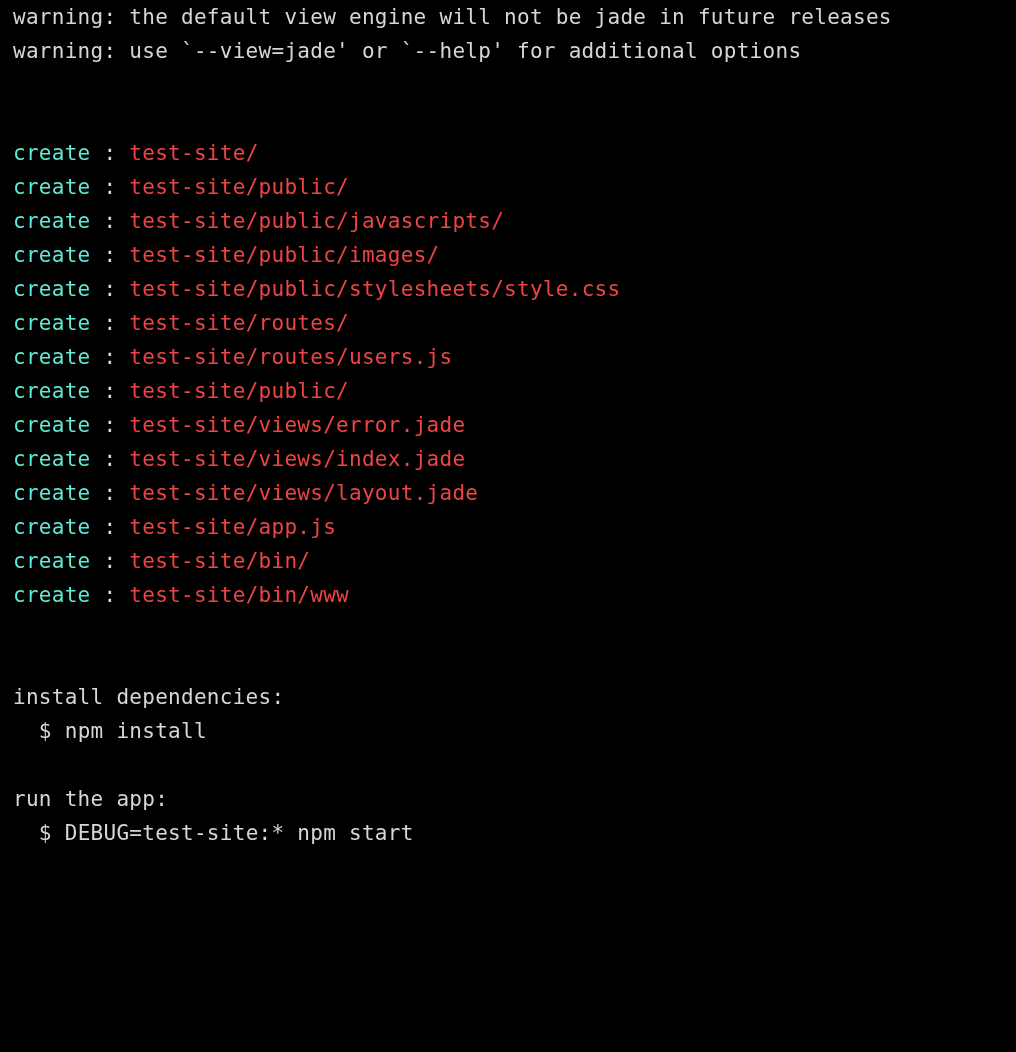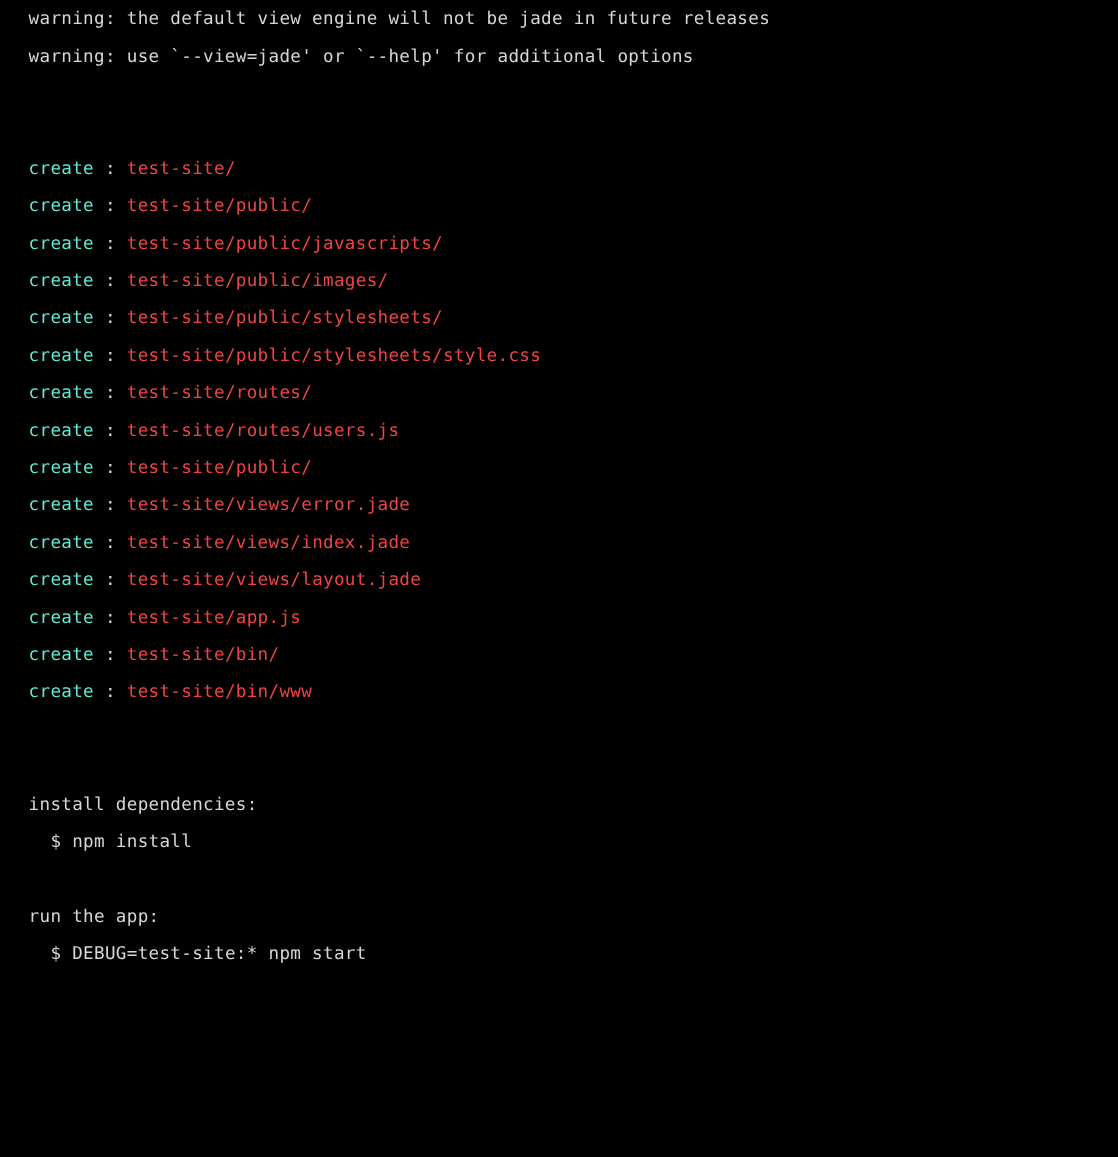--- a/index.html
+++ b/index.html
@@ -18,25 +18,25 @@
     width: 1016px;
     height: 1052px;
     background: #000000;
     box-sizing: border-box;
     padding: 0;
     position: relative;
   }
   .line {
     height: 34px;
     line-height: 34px;
-    font-size: 16px;
+    font-size: 21px;
     letter-spacing: 0.28px;
     white-space: pre;
     color: #d6d6d6;
-    padding-left: 26px;
+    padding-left: 13px;
     box-sizing: border-box;
   }
   .line.blank {
     color: transparent;
   }
   .tok-create {
     color: #5eead4;
   }
   .tok-sep {
     color: #d6d6d6;
@@ -58,21 +58,20 @@
   </div>
 
   <div class="line blank">&nbsp;</div>
   <div class="line blank">&nbsp;</div>
 
   <div>
     <div class="line"><span class="tok-create">create</span><span class="tok-sep"> : </span><span class="tok-path">test-site/</span></div>
     <div class="line"><span class="tok-create">create</span><span class="tok-sep"> : </span><span class="tok-path">test-site/public/</span></div>
     <div class="line"><span class="tok-create">create</span><span class="tok-sep"> : </span><span class="tok-path">test-site/public/javascripts/</span></div>
     <div class="line"><span class="tok-create">create</span><span class="tok-sep"> : </span><span class="tok-path">test-site/public/images/</span></div>
-    <div class="line"><span class="tok-create">create</span><span class="tok-sep"> : </span><span class="tok-path">test-site/public/stylesheets/</span></div>
     <div class="line"><span class="tok-create">create</span><span class="tok-sep"> : </span><span class="tok-path">test-site/public/stylesheets/style.css</span></div>
     <div class="line"><span class="tok-create">create</span><span class="tok-sep"> : </span><span class="tok-path">test-site/routes/</span></div>
     <div class="line"><span class="tok-create">create</span><span class="tok-sep"> : </span><span class="tok-path">test-site/routes/users.js</span></div>
     <div class="line"><span class="tok-create">create</span><span class="tok-sep"> : </span><span class="tok-path">test-site/public/</span></div>
     <div class="line"><span class="tok-create">create</span><span class="tok-sep"> : </span><span class="tok-path">test-site/views/error.jade</span></div>
     <div class="line"><span class="tok-create">create</span><span class="tok-sep"> : </span><span class="tok-path">test-site/views/index.jade</span></div>
     <div class="line"><span class="tok-create">create</span><span class="tok-sep"> : </span><span class="tok-path">test-site/views/layout.jade</span></div>
     <div class="line"><span class="tok-create">create</span><span class="tok-sep"> : </span><span class="tok-path">test-site/app.js</span></div>
     <div class="line"><span class="tok-create">create</span><span class="tok-sep"> : </span><span class="tok-path">test-site/bin/</span></div>
     <div class="line"><span class="tok-create">create</span><span class="tok-sep"> : </span><span class="tok-path">test-site/bin/www</span></div>

